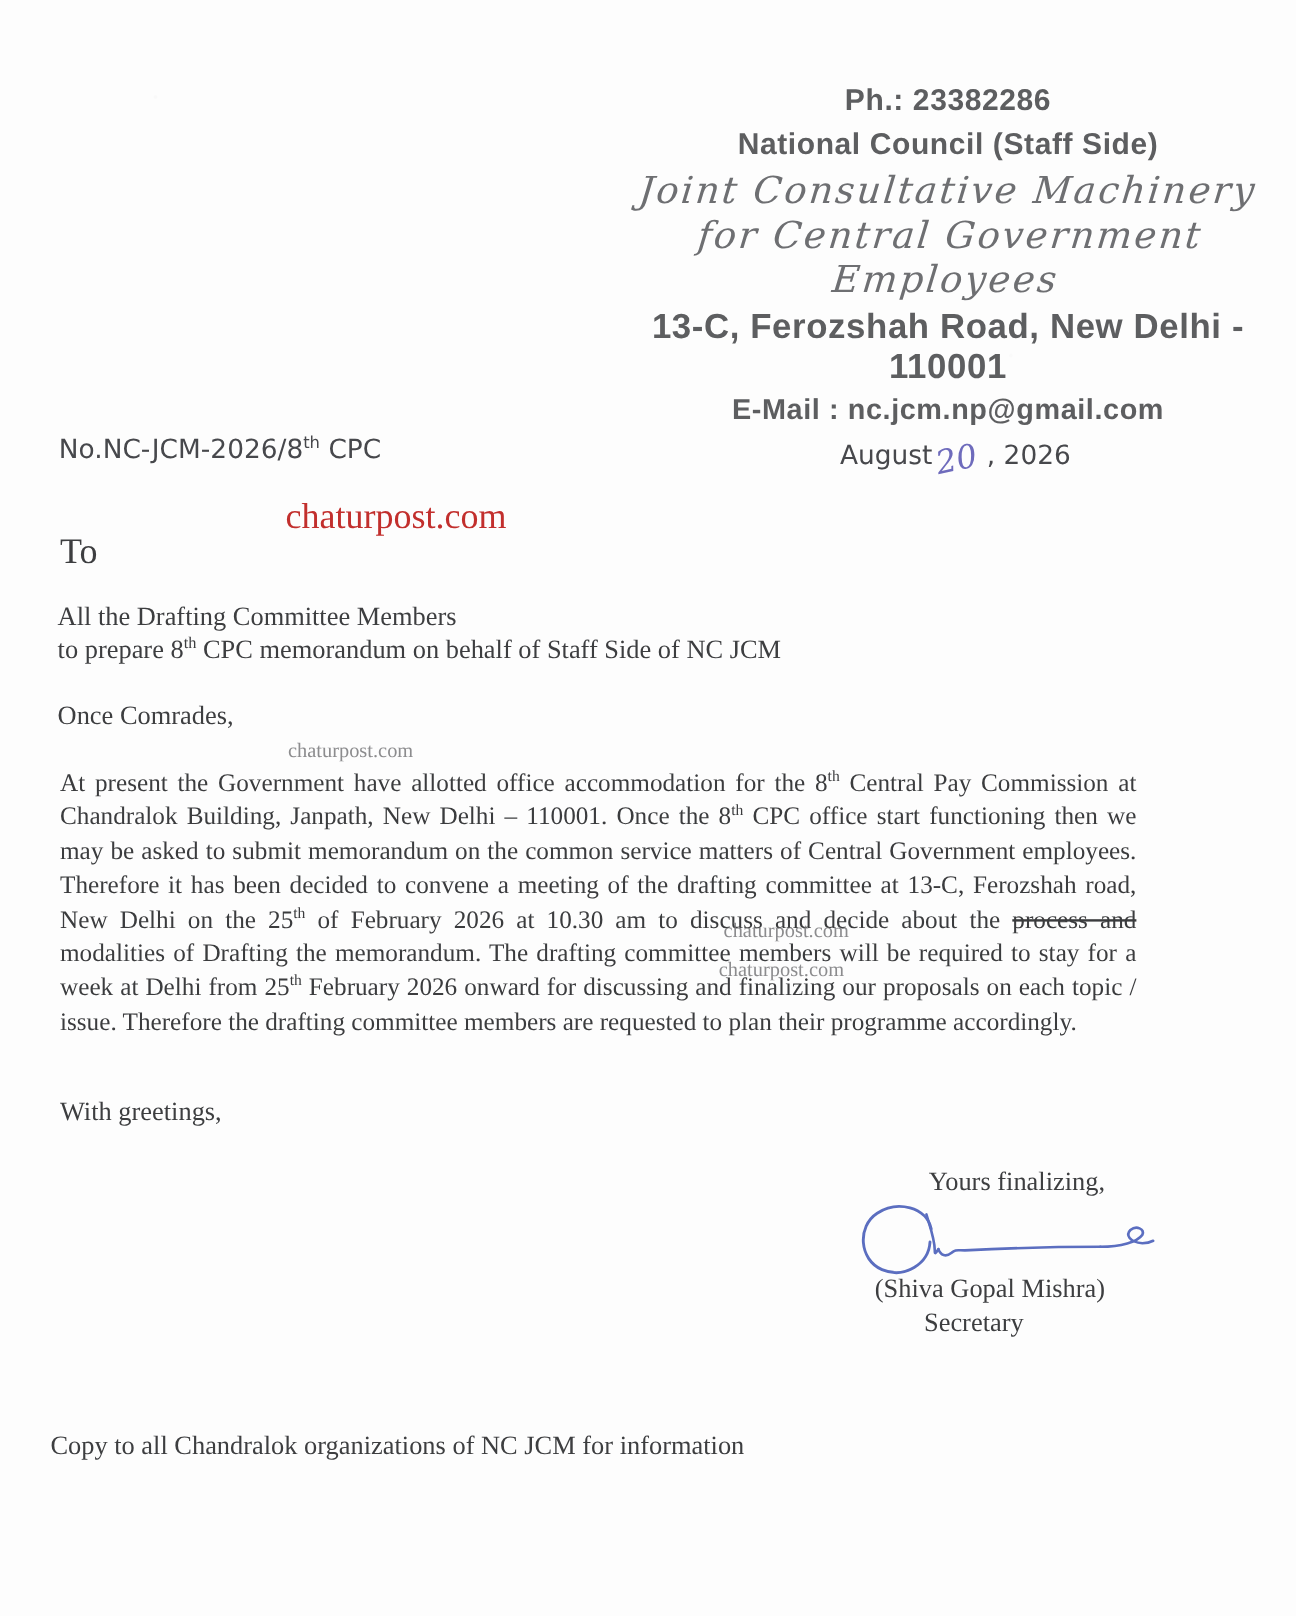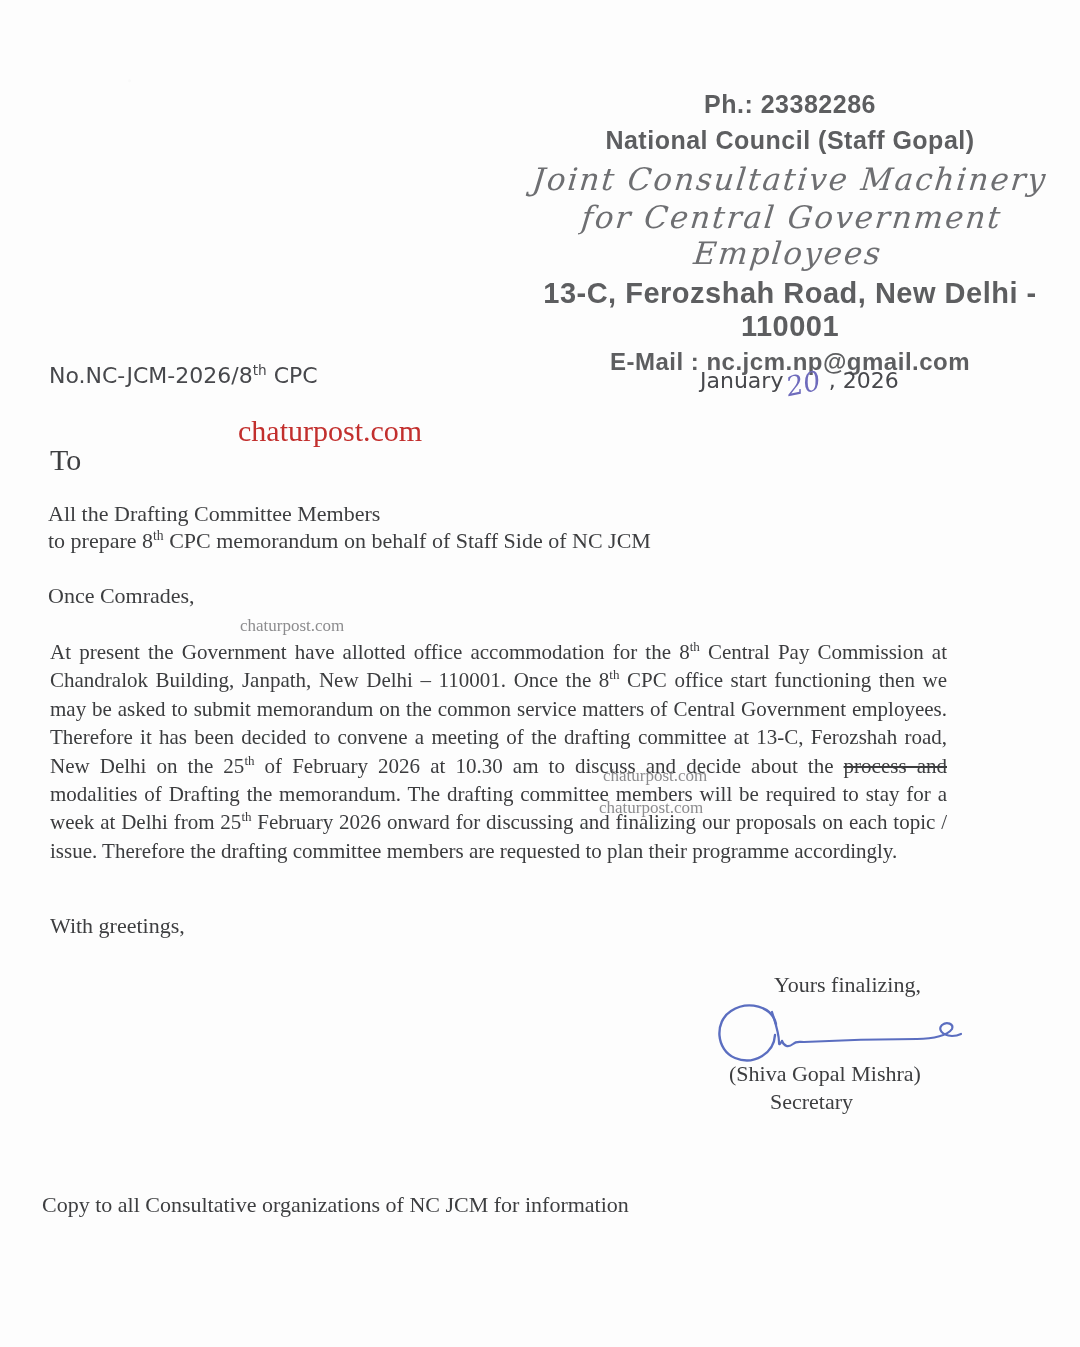--- a/index.html
+++ b/index.html
@@ -25,21 +25,20 @@
     position: absolute;
     left: 520px; top: 70px;
     width: 540px;
     text-align: center;
     color: #5d5e60;
   }
   .lh-phone, .lh-org, .lh-address, .lh-email {
     font-family: "Liberation Sans", sans-serif;
     font-weight: bold;
     letter-spacing: 0.5px;
-    margin-top: 20px;
   }
   .lh-phone   { font-size: 25px; }
   .lh-org     { font-size: 25px; margin-top: 7px; }
   .lh-script  {
     font-family: "DejaVu Serif", serif;
     font-style: italic;
     font-size: 31px;
     font-weight: 500;
     color: #6e6f72;
     letter-spacing: 2px;
@@ -116,29 +115,29 @@
 
   .copy-line { position: absolute; left: 42px; top: 1192px; font-size: 22px; }
 </style>
 </head>
 <body>
 
 <div class="page">
 
   <div class="letterhead">
     <div class="lh-phone">Ph.: 23382286</div>
-    <div class="lh-org">National Council (Staff Gopal)</div>
+    <div class="lh-org">National Council (Staff Side)</div>
     <div class="lh-script first">Joint Consultative Machinery</div>
     <div class="lh-script second">for Central Government Employees</div>
     <div class="lh-address">13-C, Ferozshah Road, New Delhi - 110001</div>
     <div class="lh-email">E-Mail : nc.jcm.np@gmail.com</div>
   </div>
 
   <div class="ref-line"><span>No.NC-JCM-2026/8</span><sup>th</sup><span> CPC</span></div>
-  <div class="date-line"><span>January</span><span class="seg-hand">20</span><span> , 2026</span></div>
+  <div class="date-line"><span>August</span><span class="seg-hand">20</span><span> , 2026</span></div>
 
   <div class="watermark-red">chaturpost.com</div>
   <div class="watermark-gray wm-1">chaturpost.com</div>
   <div class="watermark-gray wm-2">chaturpost.com</div>
   <div class="watermark-gray wm-3">chaturpost.com</div>
 
   <div class="to-label">To</div>
   <div class="addr-line1">All the Drafting Committee Members</div>
   <div class="addr-line2"><span>to prepare 8</span><sup>th</sup><span> CPC memorandum on behalf of Staff Side of NC JCM</span></div>
 
@@ -151,15 +150,15 @@
   <div class="valediction">Yours finalizing,</div>
   <svg class="signature-svg" width="252" height="68" viewBox="0 0 252 68" fill="none" xmlns="http://www.w3.org/2000/svg">
     <path d="M64,26 C60,8 36,2 19,13 C2,24 4,52 23,60 C42,68 62,55 63,37" stroke="#5b6ec0" stroke-width="2.4" fill="none" stroke-linecap="round"></path>
     <path d="M60,14 C63,24 67,35 67,44 C67,48 68,46 70,43" stroke="#5b6ec0" stroke-width="2.2" fill="none" stroke-linecap="round"></path>
     <path d="M70,43 C72,48 76,50 81,46 C84,43 86,44 92,44 C130,42 170,41 205,41" stroke="#5b6ec0" stroke-width="2.2" fill="none" stroke-linecap="round"></path>
     <path d="M205,41 C222,41 236,37 240,31 C242,26 235,23 230,27 C226,31 229,37 240,38 C244,38 247,37 249,36" stroke="#5b6ec0" stroke-width="2.2" fill="none" stroke-linecap="round"></path>
   </svg>
   <div class="sig-name">(Shiva Gopal Mishra)</div>
   <div class="sig-title">Secretary</div>
 
-  <div class="copy-line">Copy to all Consultative organizations of NC JCM for information</div>
+  <div class="copy-line">Copy to all Chandralok organizations of NC JCM for information</div>
 
 </div>
 
 </body></html>

